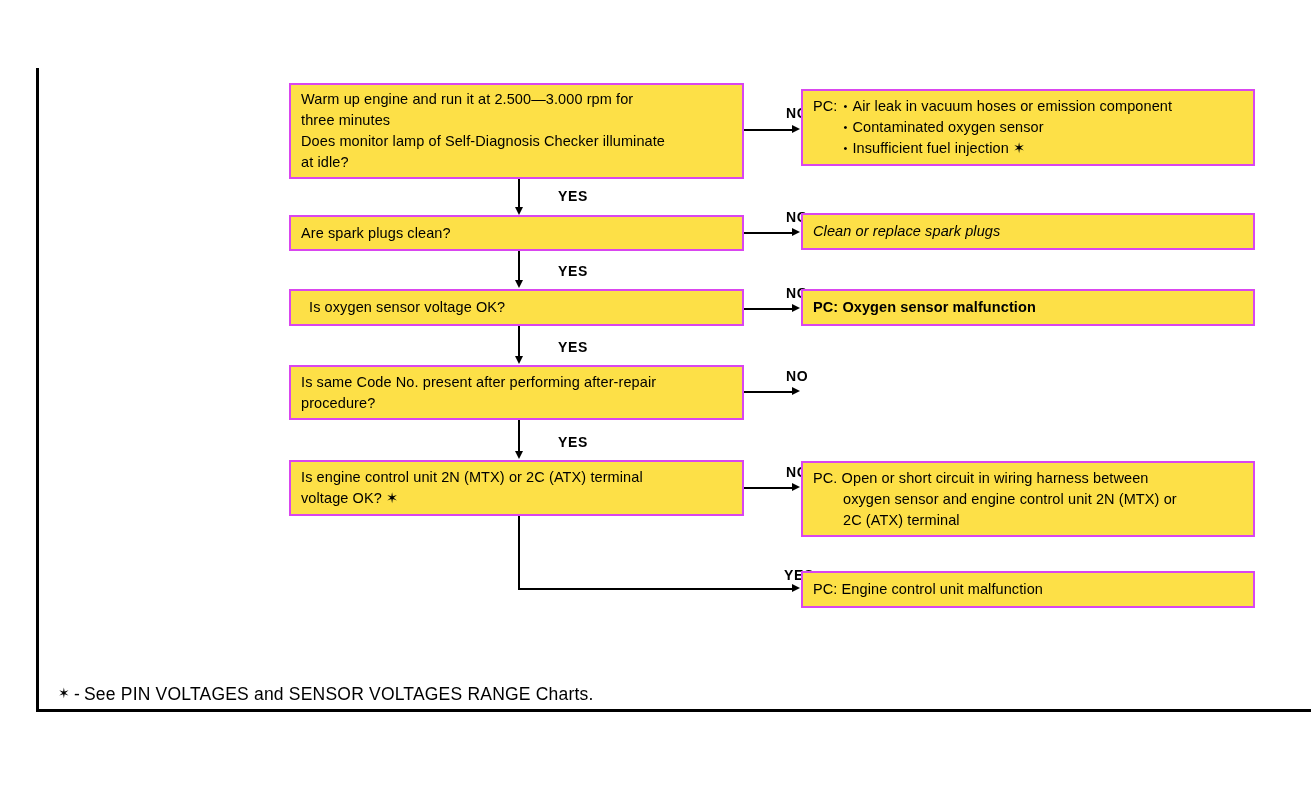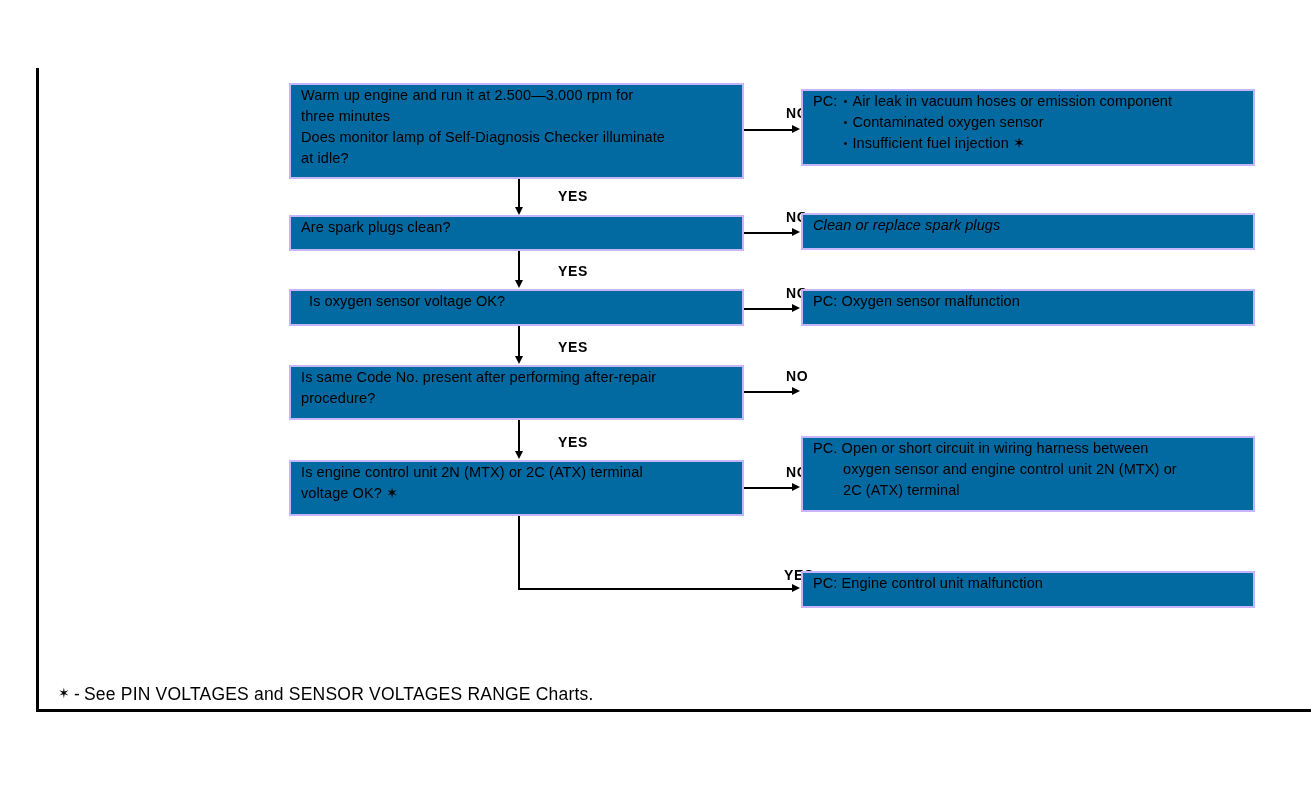--- a/index.html
+++ b/index.html
@@ -39,23 +39,24 @@
     top: 709px;
     width: 1275px;
     height: 3px;
     background: #000;
   }
 
   
   .node {
     position: absolute;
     box-sizing: border-box;
-    border: 2px solid #c4b5fd;
-    background: #0369a1;
+    border: 2px solid #d946ef;
+    background: #fde047;
     display: flex;
+    align-items: center;
   }
   .node .body {
     padding: 0 10px;
     font-size: 14.5px;
     line-height: 21px;
     letter-spacing: 0.1px;
     width: 100%;
   }
   .node .body .ln { display: block; white-space: nowrap; }
 
@@ -185,21 +186,21 @@
   <div class="node" style="left:289px; top:289px; width:455px; height:37px;padding-left:8px;">
     <div class="body">
       <span class="ln">Is oxygen sensor voltage OK?</span>
     </div>
   </div>
 
   <div class="line-h" style="left:744px; top:308px; width:49px;"></div>
   <div class="arrow-right" style="left:792px; top:304px;"></div>
   <div class="branch-label" style="left:757px; top:285px;">NO</div>
 
-  <div class="node" style="left:801px; top:289px; width:454px; height:37px;">
+  <div class="node" style="left:801px; top:289px; width:454px; height:37px;font-weight:bold;">
     <div class="body">
       <span class="ln">PC: Oxygen sensor malfunction</span>
     </div>
   </div>
 
   <div class="line-v" style="left:518px; top:326px; width:2px; height:32px;"></div>
   <div class="arrow-down" style="left:514.5px; top:356px;"></div>
   <div class="branch-label" style="left:529px; top:339px;">YES</div>
 
   <div class="node" style="left:289px; top:365px; width:455px; height:55px;">
@@ -222,21 +223,21 @@
     <div class="body">
       <span class="ln">Is engine control unit 2N (MTX) or 2C (ATX) terminal</span>
       <span class="ln">voltage OK?  ✶</span>
     </div>
   </div>
 
   <div class="line-h" style="left:744px; top:487px; width:49px;"></div>
   <div class="arrow-right" style="left:792px; top:483px;"></div>
   <div class="branch-label" style="left:757px; top:464px;">NO</div>
 
-  <div class="node" style="left:801px; top:436px; width:454px; height:76px;">
+  <div class="node" style="left:801px; top:461px; width:454px; height:76px;">
     <div class="body">
       <span class="hang">PC. Open or short circuit in wiring harness between</span>
       <span class="hang indent">oxygen sensor and engine control unit 2N (MTX) or</span>
       <span class="hang indent">2C (ATX) terminal</span>
     </div>
   </div>
 
   <div class="line-v" style="left:518px; top:516px; width:2px; height:74px;"></div>
   <div class="line-h" style="left:518px; top:588px; width:275px;"></div>
   <div class="arrow-right" style="left:792px; top:584px;"></div>

